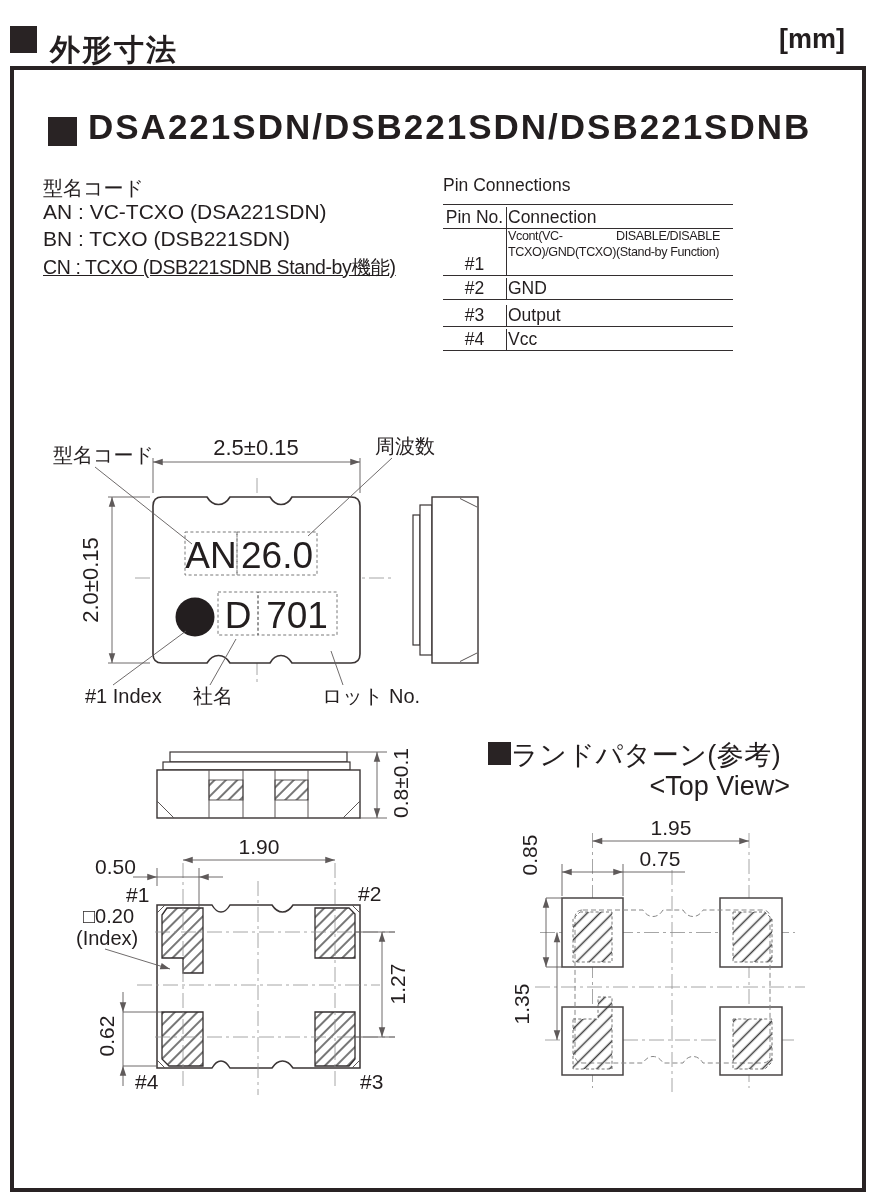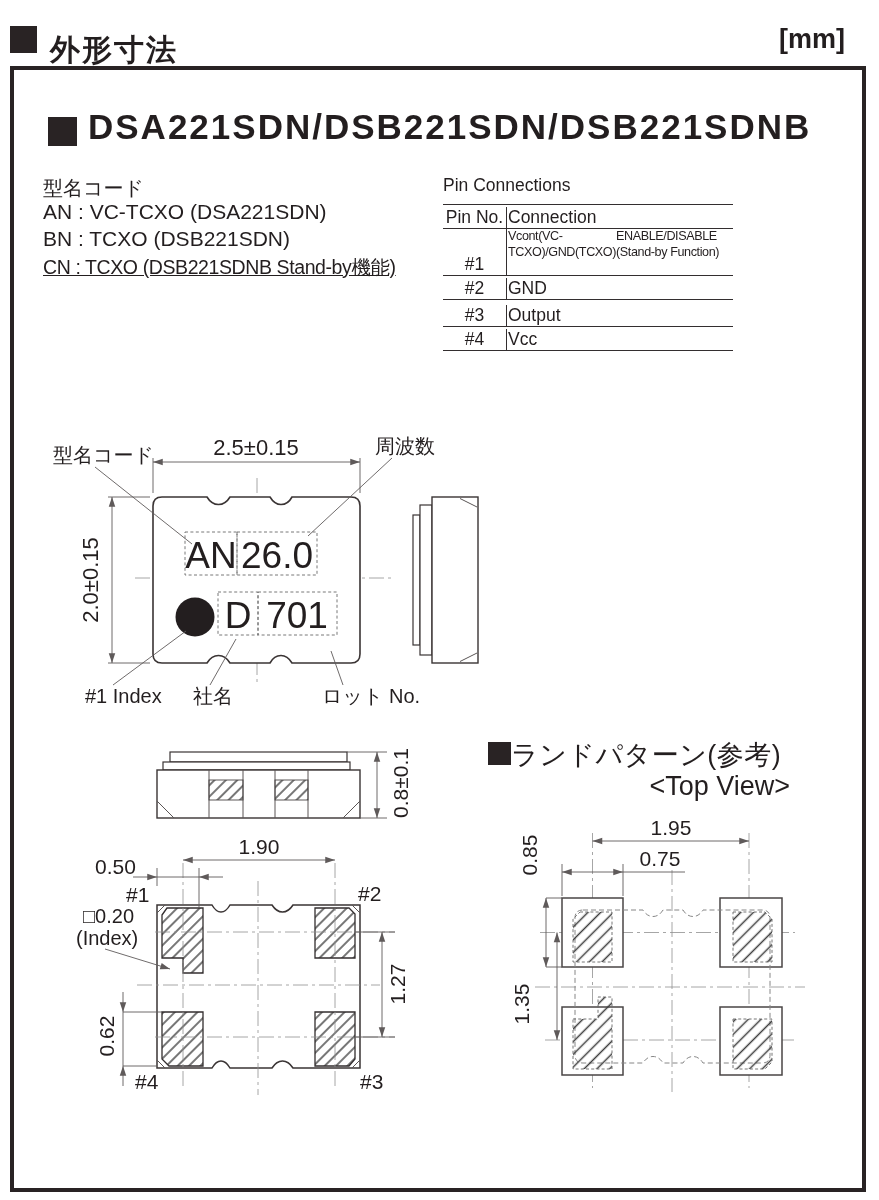--- a/index.html
+++ b/index.html
@@ -58,21 +58,21 @@
 <div class="pin-table">
   <div class="pt-title">Pin Connections</div>
   <div class="pt-row" style="height:23px;">
     <div class="pt-c1">Pin No.</div>
     <div class="pt-c2">Connection</div>
   </div>
   <div class="pt-row" style="height:46px;">
     <div class="pt-c1">#1</div>
     <div class="pt-c2" style="align-self:stretch;display:flex;flex-direction:row;justify-content:center;">
       <div class="pt-small">Vcont(VC-TCXO)/GND(TCXO)</div>
-      <div class="pt-small">ENABLE/DISABLE (Stand-by Function)</div>
+      <div class="pt-small">DISABLE/DISABLE (Stand-by Function)</div>
     </div>
   </div>
   <div class="pt-row" style="height:23px;">
     <div class="pt-c1">#2</div>
     <div class="pt-c2">GND</div>
   </div>
   <div class="pt-row" style="height:26px;">
     <div class="pt-c1">#3</div>
     <div class="pt-c2">Output</div>
   </div>

